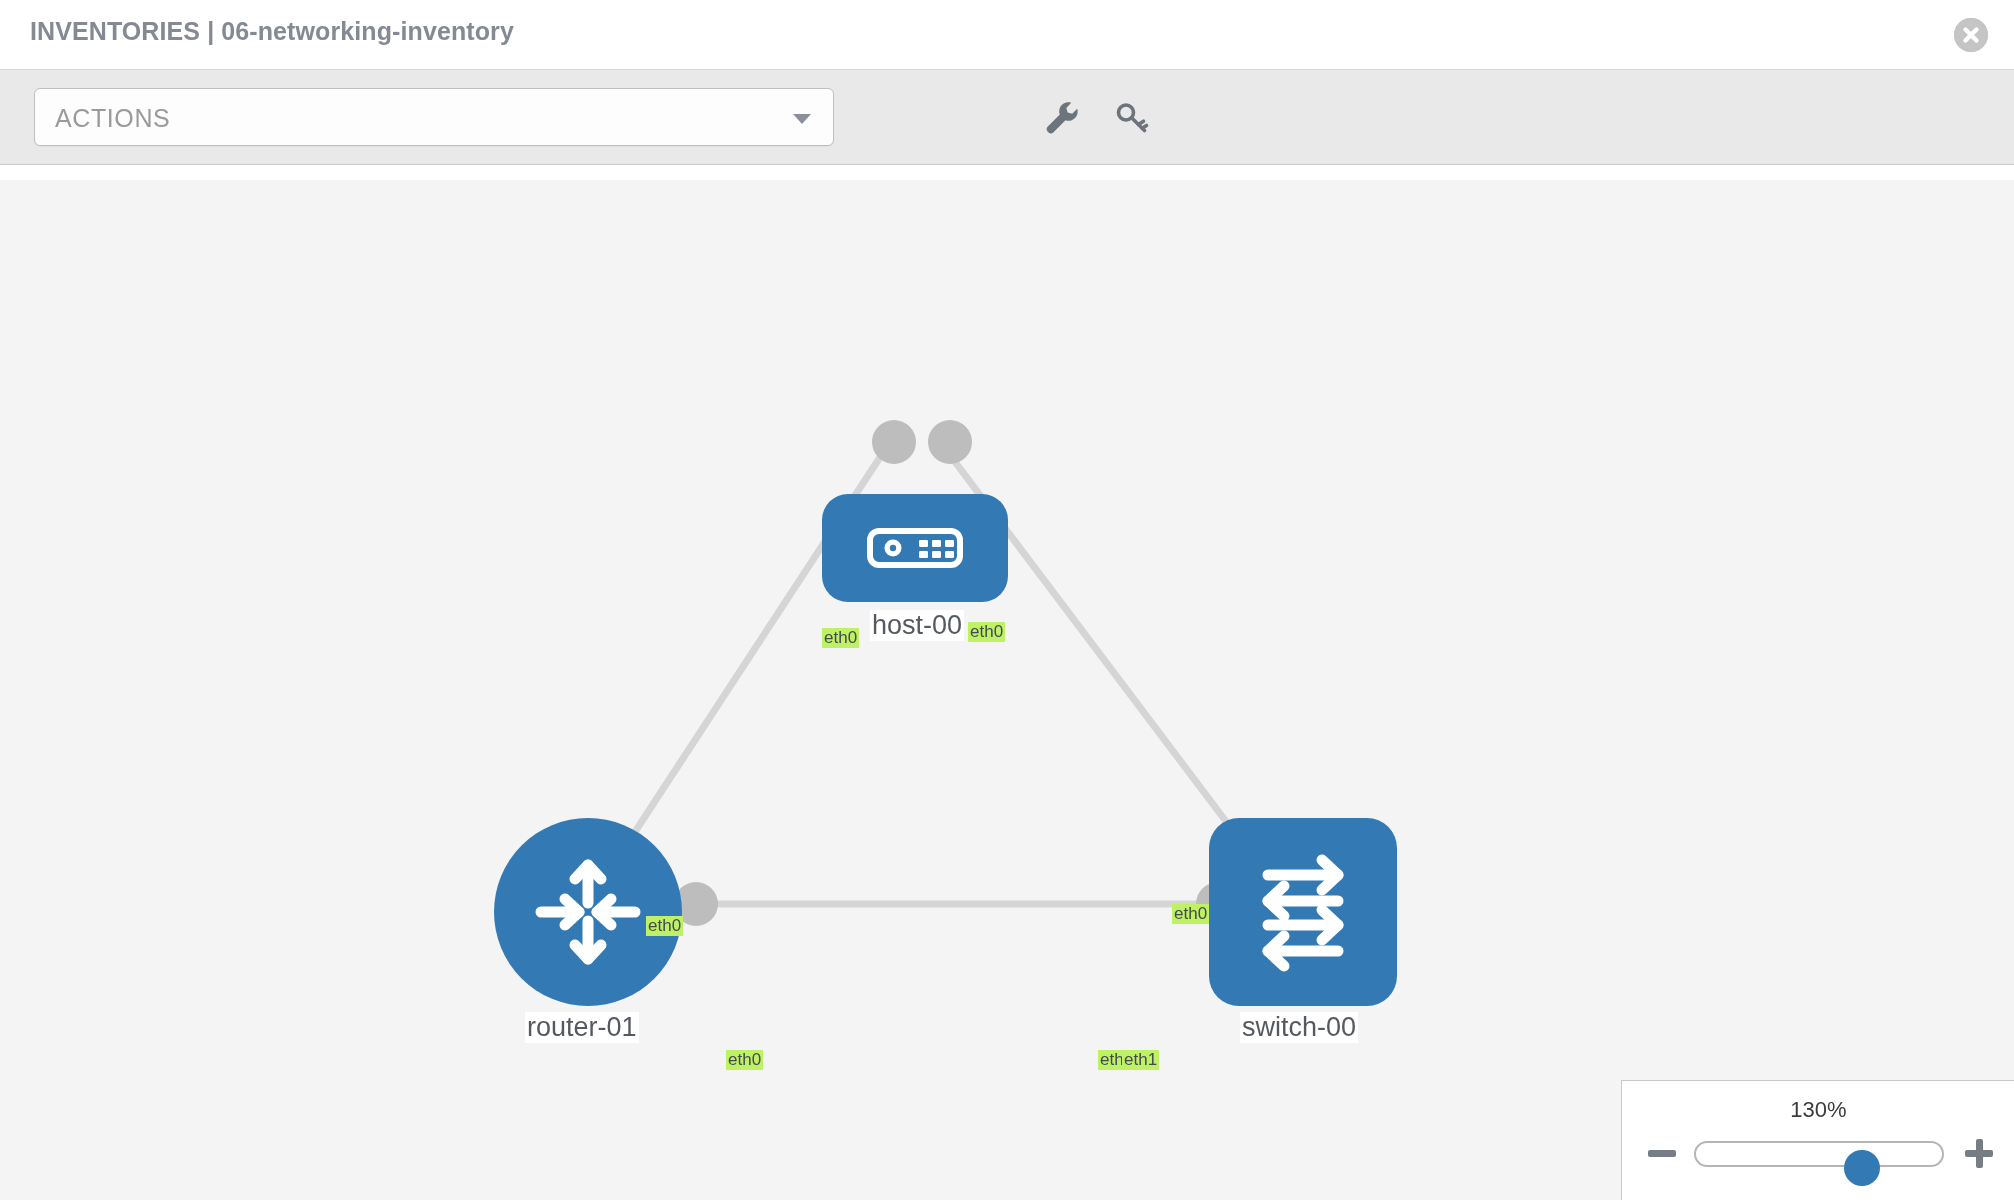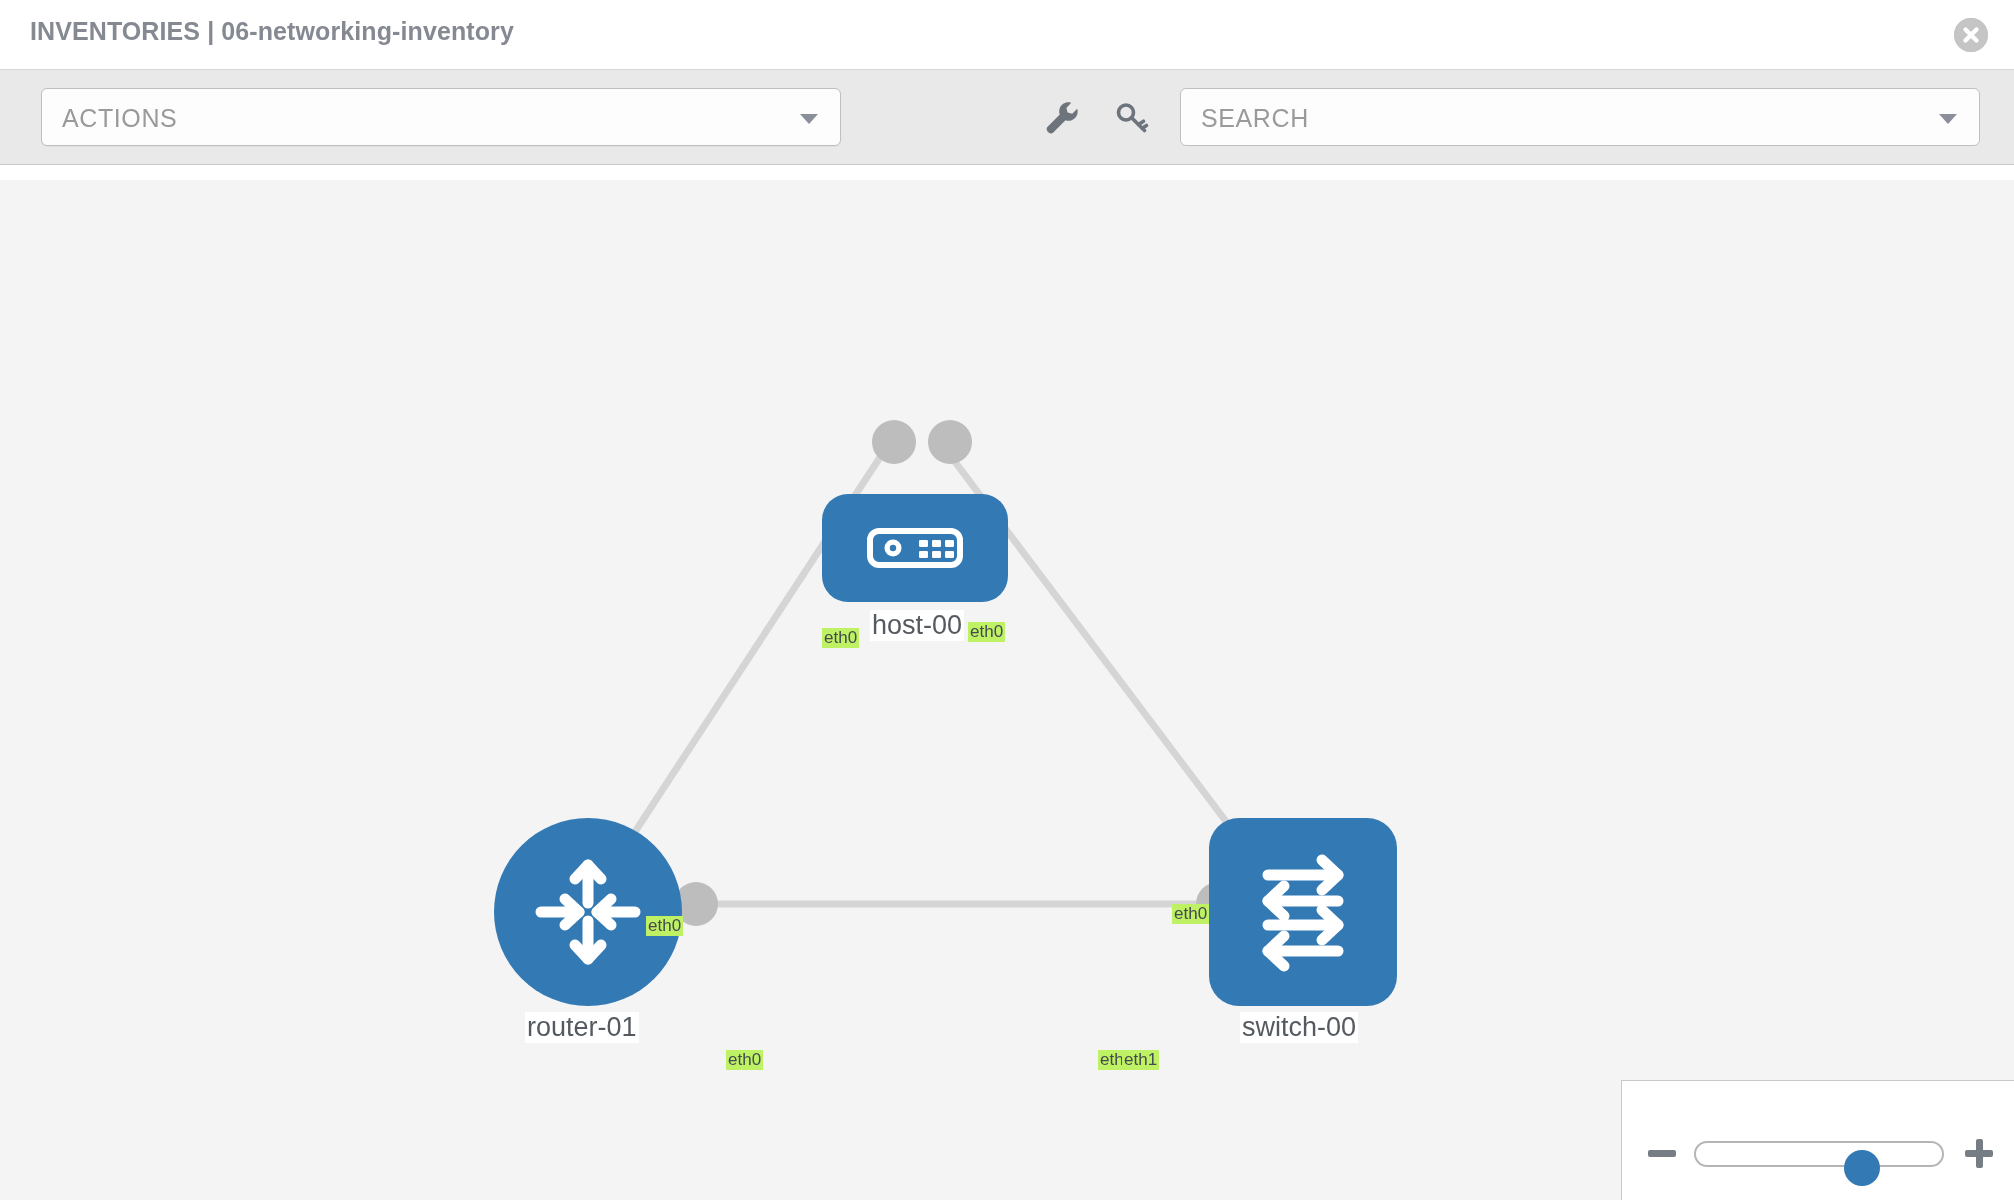--- a/index.html
+++ b/index.html
@@ -34,21 +34,21 @@
   .close-btn svg { display: block; }
 
   
   .toolbar {
     position: absolute; top: 70px; left: 0;
     width: 2014px; height: 95px;
     background: #e9e9e9;
     border-bottom: 1px solid #c9c9c9;
   }
   .actions-select {
-    position: absolute; left: 41px; top: 18px;
+    position: absolute; left: 34px; top: 18px;
     width: 800px; height: 58px;
     background: #fdfdfd;
     border: 1px solid #bfbfbf;
     border-radius: 6px;
     box-shadow: 0 1px 0 rgba(0,0,0,0.04);
   }
   .actions-label {
     position: absolute; left: 20px; top: 15px;
     font-size: 25px; color: #9a9a9a; letter-spacing: 0.6px;
   }
@@ -207,24 +207,20 @@
       <svg width="44" height="44" viewBox="0 0 44 44" aria-hidden="true">
         <g fill="none" stroke="#6e747c" stroke-width="3.6" stroke-linecap="round">
           <circle cx="16" cy="16.5" r="7.5"></circle>
           <path d="M21.6 21.8 L34.5 34.5"></path>
           <path d="M28.5 28.5 L33.5 25.2"></path>
           <path d="M32.2 32.2 L36.5 29.4"></path>
         </g>
       </svg>
     </div>
 
-    <div class="search-box">
-      <span class="search-label">SEARCH</span>
-      <span class="caret"></span>
-    </div>
   </div>
 
   <div class="canvas">
 
     <svg class="graph-svg" width="2014" height="1034">
       <g stroke="#d5d5d5" stroke-width="7" fill="none" stroke-linecap="round">
 
         <line x1="890" y1="262" x2="610" y2="690"></line>
 
         <line x1="940" y1="262" x2="1240" y2="660"></line>
@@ -306,20 +302,21 @@
     <div class="edge-label" style="left:968px; top:442px;">eth0</div>
     <div class="edge-label" style="left:646px; top:736px;">eth0</div>
     <div class="edge-label" style="left:1172px; top:724px;">eth0</div>
     <div class="edge-label" style="left:726px; top:870px;">eth0</div>
     <div class="edge-label" style="left:1098px; top:870px;">eth</div>
     <div class="edge-label" style="left:1122px; top:870px;">eth1</div>
 
   </div>
 
   <div class="zoom-widget">
+    <div class="zoom-percent">130%</div>
     <div class="zoom-row">
       <div class="zoom-minus"></div>
       <div class="zoom-track">
         <div class="zoom-thumb" style="left:148px;"></div>
       </div>
       <div class="zoom-plus"></div>
     </div>
   </div>
 
 </div>

